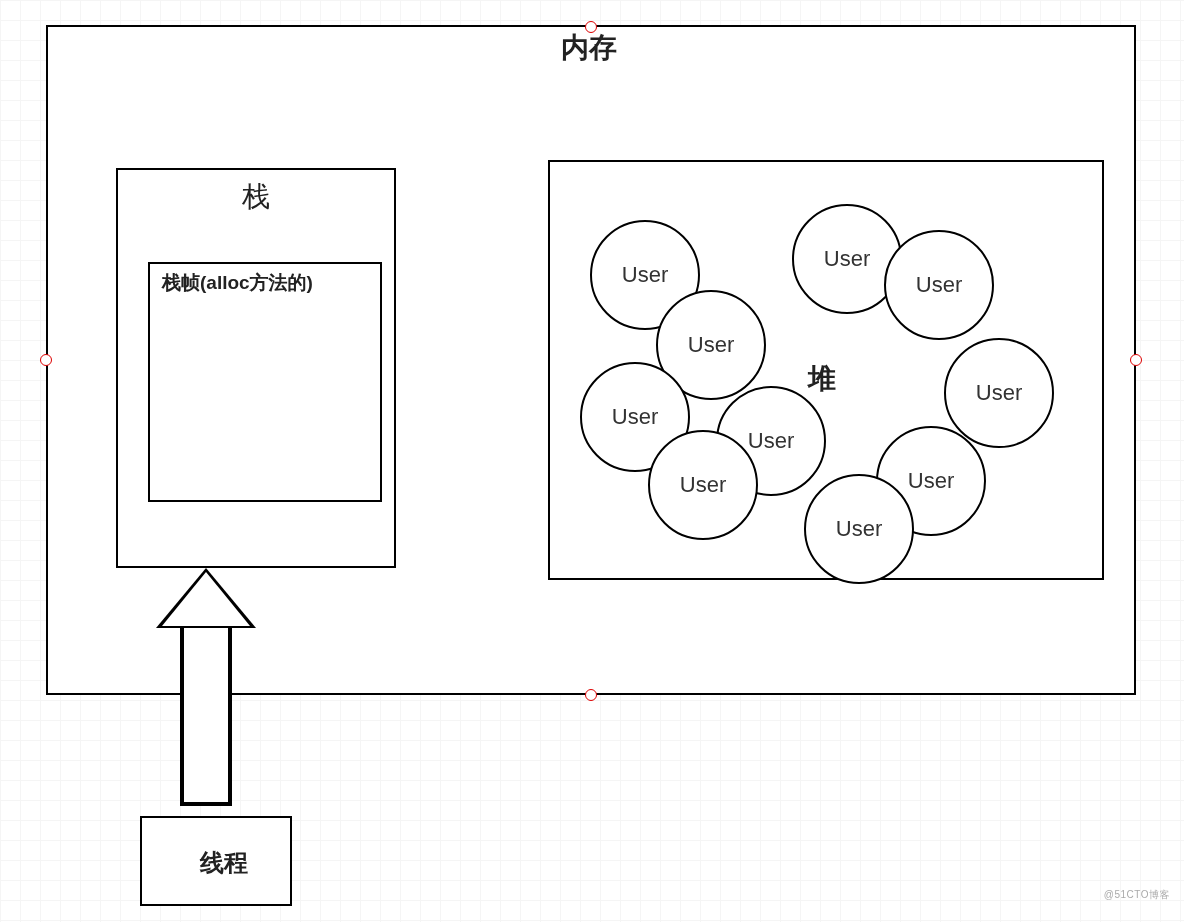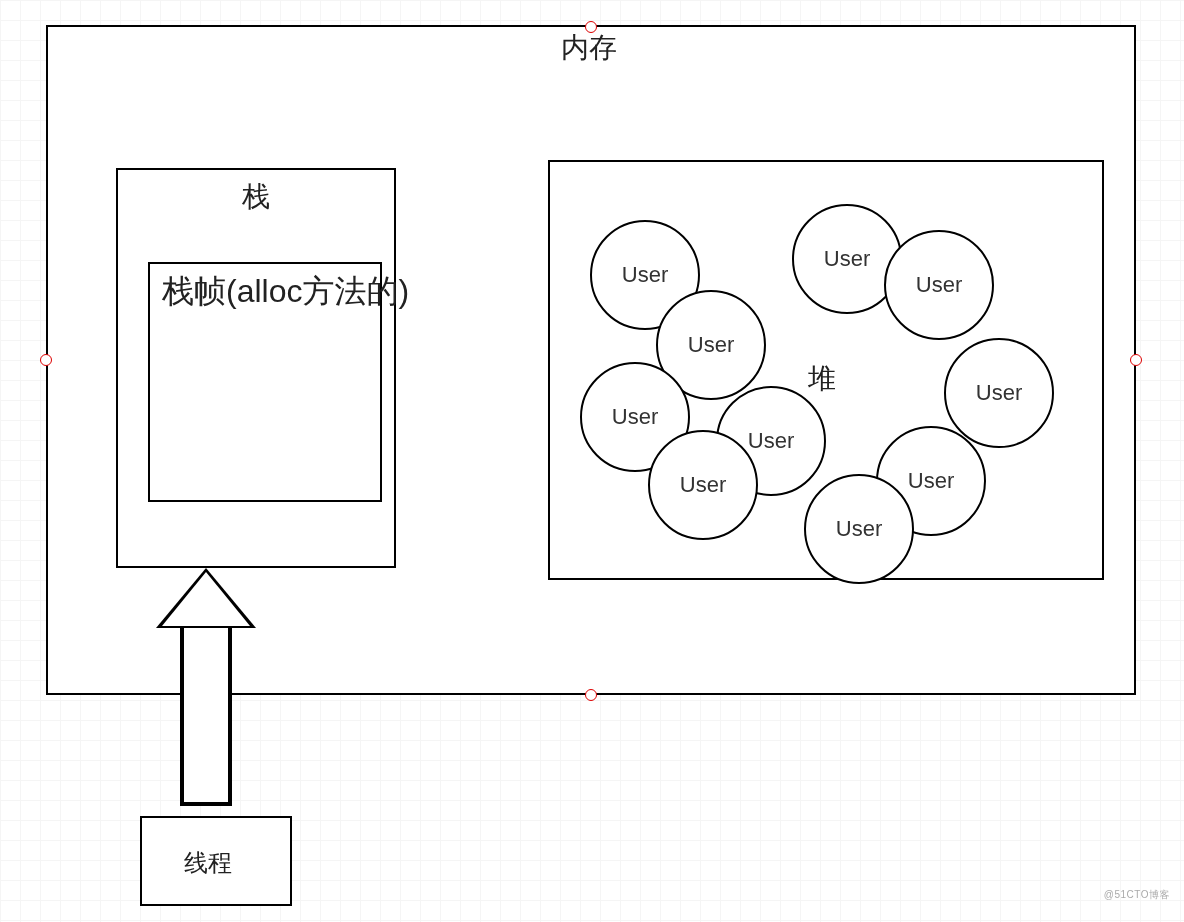--- a/index.html
+++ b/index.html
@@ -35,20 +35,21 @@
     position: absolute;
     border: 2px solid #000;
     background: #fff;
     box-sizing: border-box;
   }
 
   .label {
     position: absolute;
     color: #222;
     white-space: nowrap;
+    font-weight: bold;
   }
 
   
   .handle {
     position: absolute;
     width: 10px;
     height: 10px;
     border: 1px solid #d00;
     border-radius: 50%;
     background: #fff;
@@ -125,21 +126,21 @@
       <div class="handle" style="left: 591px; top: 27px;"></div>
       <div class="handle" style="left: 46px; top: 360px;"></div>
       <div class="handle" style="left: 1136px; top: 360px;"></div>
       <div class="handle" style="left: 591px; top: 695px;"></div>
     </div>
 
   <div class="box" id="stack-box" style="left: 116px; top: 168px; width: 280px; height: 400px;"></div>
   <div class="label" id="stack-label" style="font-size: 28px; font-weight: 500; left: 242px; top: 178px;">栈</div>
 
   <div class="box" id="stackframe-box" style="left: 148px; top: 262px; width: 234px; height: 240px;"></div>
-  <div class="label" id="stackframe-label" style="font-size: 32px; left: 162px; top: 270px;">栈帧(alloc方法的)</div>
+  <div class="label" id="stackframe-label" style="font-size: 19px; left: 162px; top: 270px;">栈帧(alloc方法的)</div>
 
   <div class="box" id="heap-box" style="left: 548px; top: 160px; width: 556px; height: 420px;"></div>
   <div class="label" id="heap-label" style="font-size: 28px; left: 808px; top: 360px;">堆</div>
 
   <div id="bubbles">
       <div class="circle" style="left: 590px; top: 220px; width: 110px; height: 110px;">
         <span>User</span>
       </div>
       <div class="circle" style="left: 792px; top: 204px; width: 110px; height: 110px;">
         <span>User</span>
@@ -169,17 +170,17 @@
         <span>User</span>
       </div>
     </div>
 
   <div class="arrow" id="arrow" style="left: 156px; top: 568px;">
     <div class="head"></div>
     <div class="shaft"></div>
   </div>
 
   <div class="box" id="thread-box" style="left: 140px; top: 816px; width: 152px; height: 90px;"></div>
-  <div class="label" id="thread-label" style="font-size: 24px; left: 184px; top: 847px;">线程</div>
+  <div class="label" id="thread-label" style="font-size: 24px; left: 200px; top: 847px;">线程</div>
 
 </div>
 
 <div class="watermark">@51CTO博客</div>
 
 </body></html>

